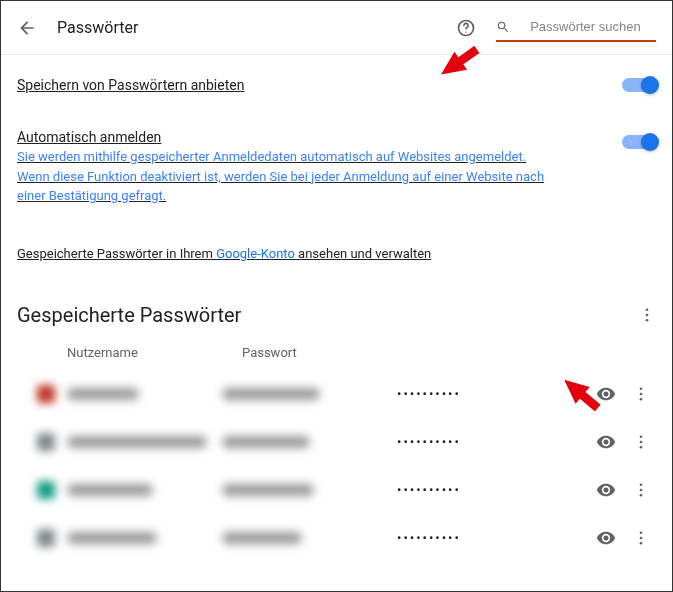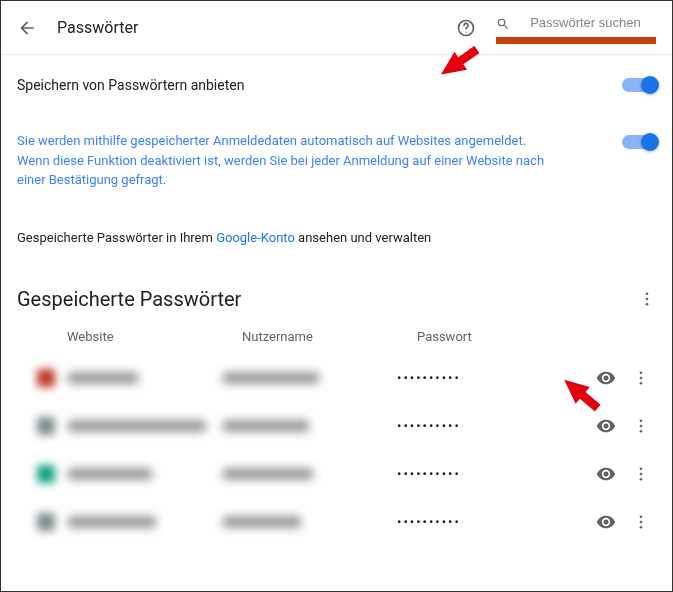--- a/index.html
+++ b/index.html
@@ -17,31 +17,32 @@
       align-items: center;
       padding: 8px 16px;
       border-bottom: 1px solid #e8eaed;
       gap: 20px;
       height: 54px;
     }
     .back-icon { width: 20px; height: 20px; fill: #5f6368; cursor: pointer; }
     .header-title { font-size: 16px; color: #202124; flex: 0 0 auto; }
     .header-spacer { flex: 1; }
     .help-icon { width: 20px; height: 20px; fill: none; stroke: #5f6368; stroke-width: 2; cursor: pointer; }
-    .search-wrap { display: flex; align-items: flex-start; gap: 20px; border-bottom: 7px solid #c2410c; padding: 4px 0; width: 160px; }
+    .search-wrap { display: flex; align-items: center; gap: 20px; border-bottom: 2px solid #c2410c; padding: 4px 0; width: 160px; }
     .search-icon { width: 18px; height: 18px; fill: #5f6368; }
     .search-input { border: none; outline: none; font-size: 13px; color: #5f6368; width: 100%; background: transparent; }
     .search-input::placeholder { color: #80868b; }
 
     .body-area { padding: 4px 16px 16px 16px; }
     .row {
       display: flex;
       justify-content: space-between;
       align-items: center;
       padding: 18px 0;
+      text-decoration: underline;
     }
     .row .label-main { font-size: 14px; color: #202124; }
     .row .label-sub { font-size: 13px; color: #3b82f6; line-height: 1.5; margin-top: 2px; max-width: 540px; }
     .link { color: #1a73e8; text-decoration: none; }
 
     .toggle { position: relative; width: 34px; height: 14px; background: #8ab4f8; border-radius: 7px; cursor: pointer; flex-shrink: 0; }
     .toggle::after { content: ''; position: absolute; width: 18px; height: 18px; background: #1a73e8; border-radius: 50%; top: -2px; right: -3px; box-shadow: 0 1px 3px rgba(0,0,0,0.3); }
 
     .section-title-row { display: flex; justify-content: space-between; align-items: center; padding: 20px 0 8px 0; }
     .section-title { font-size: 20px; color: #202124; }
@@ -102,20 +103,21 @@
 
     <div class="row">
       <div>
         <div class="label-main">Speichern von Passwörtern anbieten</div>
       </div>
       <div class="toggle"></div>
     </div>
 
     <div class="row" style="align-items:flex-start;">
       <div>
+        <div class="label-main">Automatisch anmelden</div>
         <div class="label-sub">Sie werden mithilfe gespeicherter Anmeldedaten automatisch auf Websites angemeldet. Wenn diese Funktion deaktiviert ist, werden Sie bei jeder Anmeldung auf einer Website nach einer Bestätigung gefragt.</div>
       </div>
       <div class="toggle" style="margin-top:6px;"></div>
     </div>
 
     <div class="row" style="padding:22px 0;text-align:center;">
       <div class="label-main" style="font-size:13px;">
         <span>Gespeicherte Passwörter in Ihrem </span><a href="#" class="link">Google-Konto</a><span> ansehen und verwalten</span>
       </div>
     </div>
@@ -124,21 +126,20 @@
       <div class="section-title">Gespeicherte Passwörter</div>
       <svg class="more-icon" viewBox="0 0 24 24">
           <circle cx="12" cy="5" r="1.8"></circle>
           <circle cx="12" cy="12" r="1.8"></circle>
           <circle cx="12" cy="19" r="1.8"></circle>
         </svg>
     </div>
 
     <div class="table">
       <div class="thead">
-        <div class="th col-web">Website</div>
         <div class="th col-user">Nutzername</div>
         <div class="th col-pass">Passwort</div>
       </div>
       <div id="tbody">
           <div class="trow">
     <div class="cell-web">
       <div class="favicon" style="background:#c0392b"></div>
       <div class="blurred" style="width:72px"></div>
     </div>
     <div class="cell-user">

